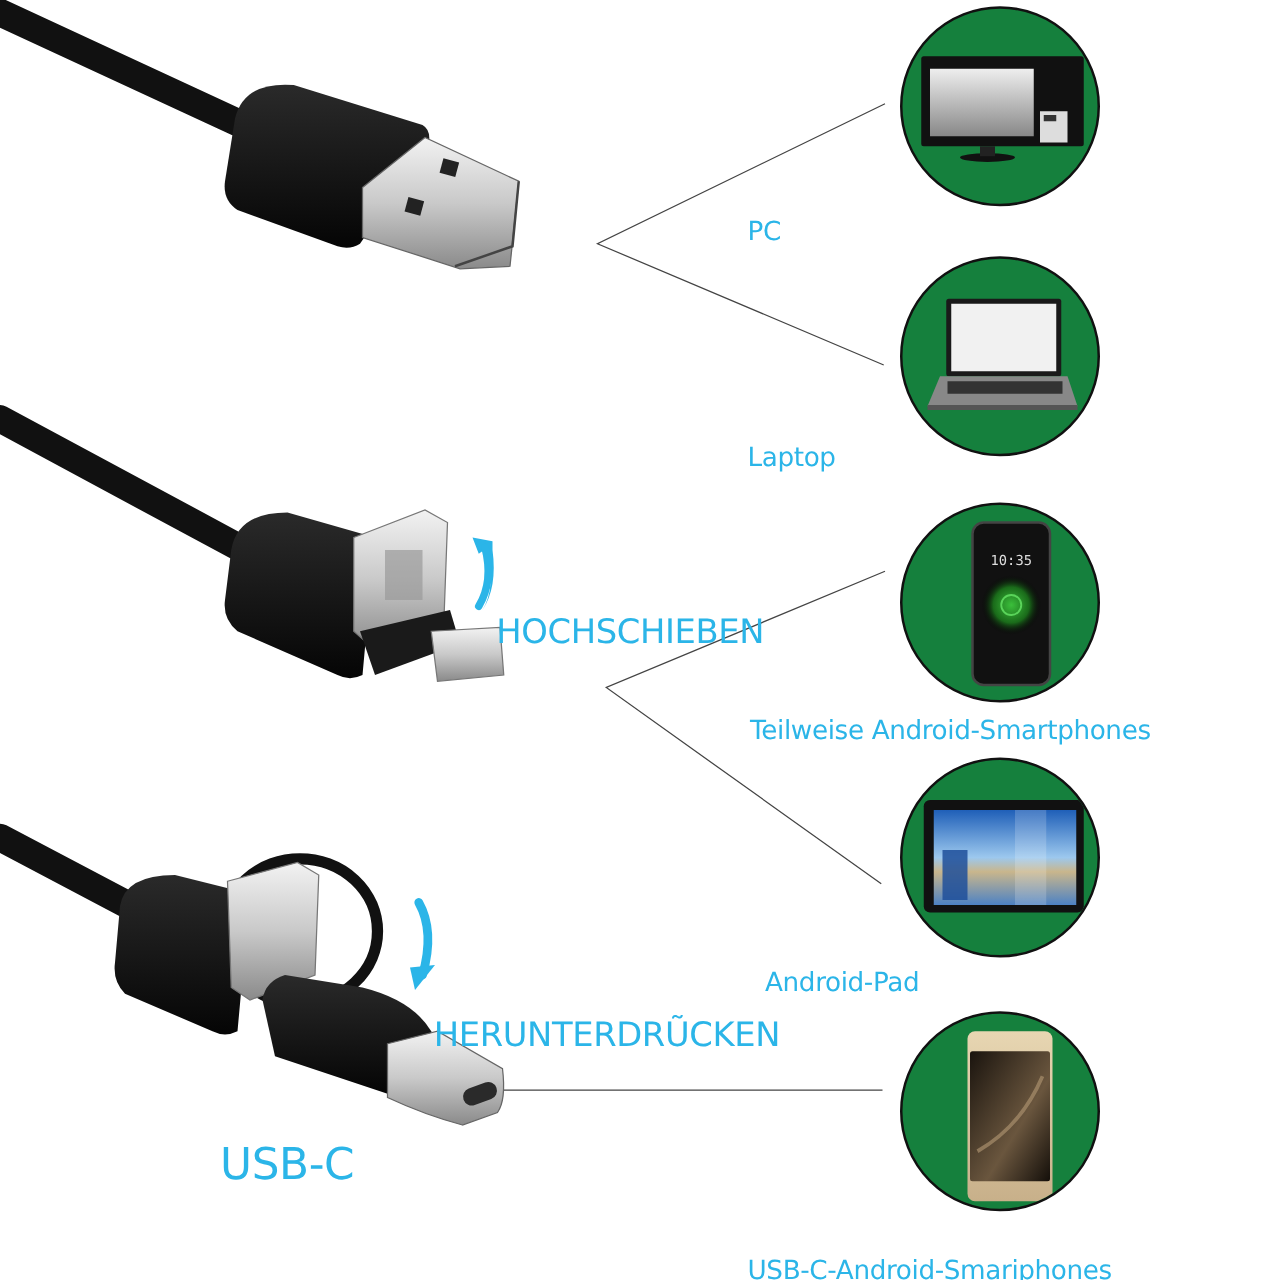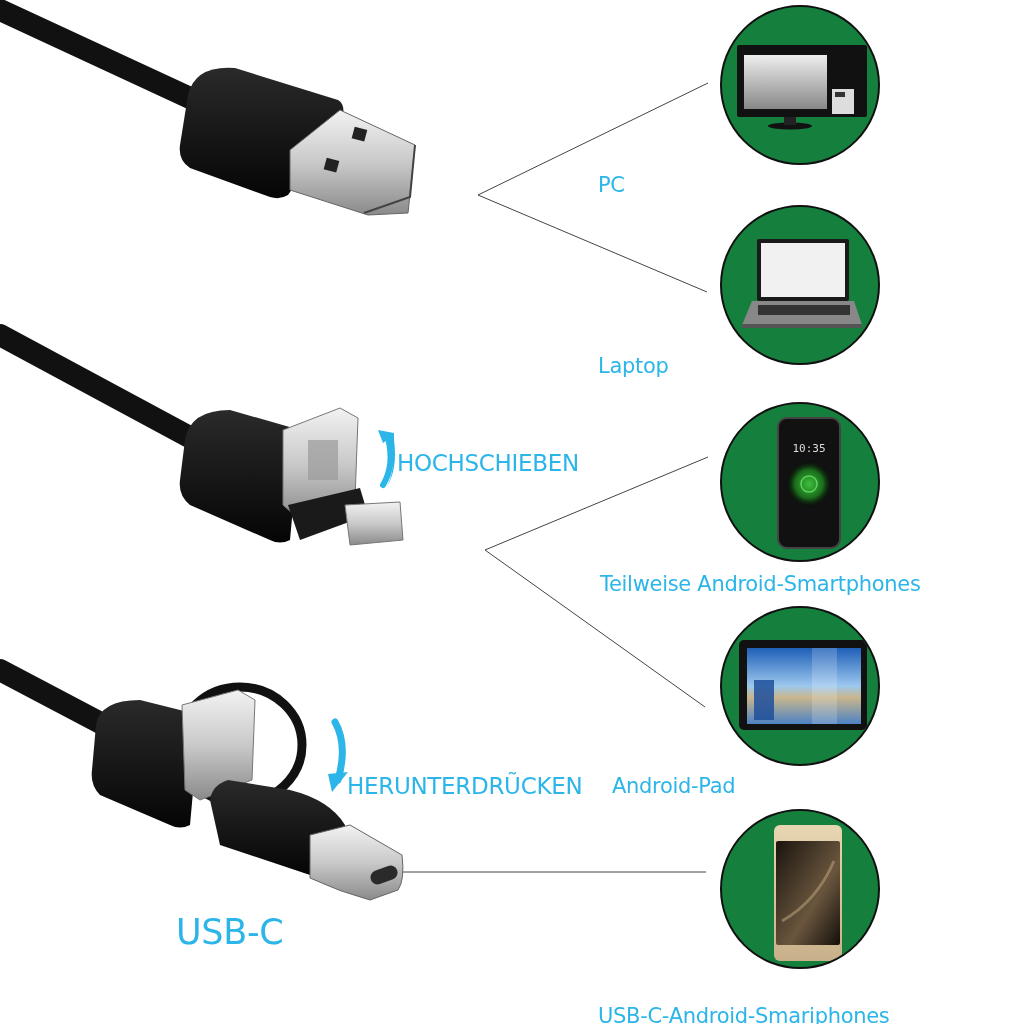--- a/index.html
+++ b/index.html
@@ -1,20 +1,20 @@
 <!DOCTYPE html>
 <html><head>
 <meta charset="utf-8">
 <style>
   html,body{margin:0;padding:0;background:#ffffff;}
   body{width:1024px;height:1024px;position:relative;overflow:hidden;font-family:"Liberation Sans","DejaVu Sans",sans-serif;}
   svg.full{position:absolute;left:0;top:0;width:1024px;height:1024px;}
   .label{position:absolute;color:#2bb5e8;white-space:nowrap;font-family:"DejaVu Sans","Liberation Sans",sans-serif;letter-spacing:-0.3px;}
   .dev-label{font-size:21px;width:400px;transform:translateX(-50%);}
-  .action{font-size:23px;}
+  .action{font-size:27px;margin-top:40px;}
   .usbc-big{font-size:35px;}
   .circle{position:absolute;width:160px;height:160px;border:2px solid #111;border-radius:50%;box-sizing:border-box;background:#15803d;overflow:hidden;}
 </style>
 </head>
 <body>
 
 <svg class="full" viewBox="0 0 1024 1024">
   <g stroke="#444" stroke-width="1" fill="none">
     <polyline points="708,83 478,195 707,292"></polyline>
     <polyline points="708,457 485,550 705,707"></polyline>

